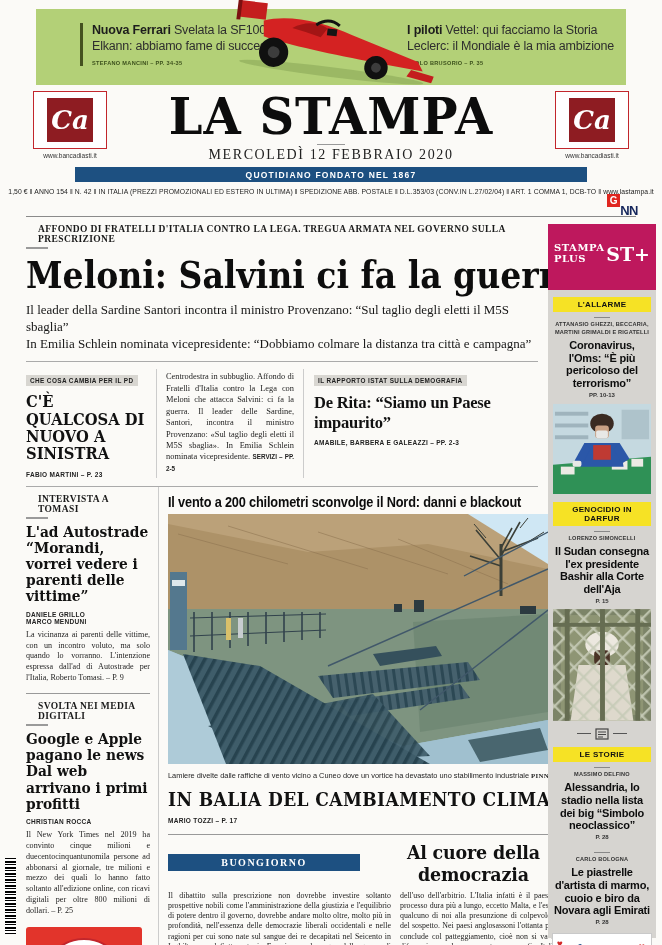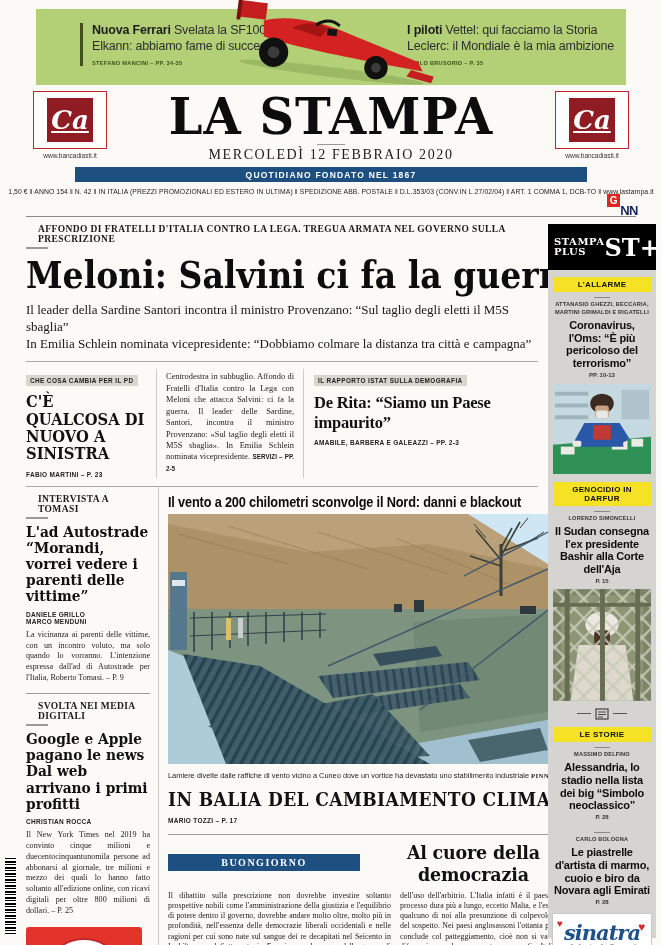--- a/index.html
+++ b/index.html
@@ -13,21 +13,21 @@
   .banner-line{font-size:12.5px;line-height:1.25;letter-spacing:-0.2px;}
   .banner-line b{font-weight:bold;color:#1d1d1d;}
   .banner-byline{margin-top:6px;font-size:5.6px;font-weight:bold;color:#3c501c;letter-spacing:.3px;}
   .car{position:absolute;left:232px;top:4px;z-index:3;transform:rotate(7deg);}
   
   .masthead{position:absolute;left:26px;top:91px;width:610px;display:flex;align-items:flex-start;}
   .adbox{width:88px;text-align:center;}
   .adframe{width:72px;height:56px;margin:0 auto;border:1px solid #c2262c;background:#fff;
            display:flex;align-items:center;justify-content:center;}
   .adinner{width:46px;height:44px;background:#8e1c22;color:#fff;display:flex;align-items:center;
-           justify-content:center;font:italic bold 26px "DejaVu Serif",serif;text-decoration:underline;}
+           justify-content:center;font:italic bold 26px "DejaVu Serif",serif;}
   .adurl{font:6.5px "Liberation Sans",sans-serif;color:#333;margin-top:3px;}
   .mast-center{flex:1;text-align:center;}
   .paper-title{font-family:"DejaVu Serif",serif;font-weight:bold;font-size:50px;line-height:52px;
                letter-spacing:1px;color:#0c0c0c;transform:scaleX(.96);transform-origin:50% 50%;white-space:nowrap;}
   .title-rule{width:28px;border-top:1px solid #999;margin:1px auto 2px;}
   .paper-date{font-size:14px;letter-spacing:1.6px;color:#222;font-weight:normal;}
   .founded{position:absolute;left:75px;top:167px;width:512px;height:15px;background:#1d5081;color:#fff;
            text-align:center;font:bold 8.5px "Liberation Sans",sans-serif;letter-spacing:1.2px;line-height:16px;}
   .priceline{position:absolute;left:0;top:188px;width:100%;text-align:center;
              font:6.8px "Liberation Sans",sans-serif;color:#222;letter-spacing:.1px;}
@@ -77,23 +77,23 @@
   .buon-chip{background:#1d5081;color:#fff;font:bold 10px "Liberation Serif",serif;letter-spacing:1.5px;
              padding:3px 0;width:192px;text-align:center;}
   .buon-title{flex:1;text-align:center;font-family:"DejaVu Serif",serif;font-weight:bold;font-size:19px;
               letter-spacing:-0.2px;transform:scaleX(.92);}
   .buon-author{font:bold 6.2px "Liberation Sans",sans-serif;color:#333;border-left:1px solid #bbb;
                padding-left:5px;width:30px;line-height:1.4;}
   .buon-body{display:flex;gap:9px;margin-top:6px;}
   .buon-body div{flex:1;font-size:7.9px;line-height:1.3;text-align:justify;color:#1b1b1b;}
   
   .sidebar{position:absolute;left:548px;top:224px;width:108px;height:714px;background:#d6d4d0;}
-  .sb-head{display:flex;align-items:center;background:#000000;color:#fff;padding:9px 6px;height:28px;}
+  .sb-head{display:flex;align-items:flex-start;background:#be185d;color:#fff;padding:19px 6px;height:28px;}
   .sb-brand{font-family:"DejaVu Serif",serif;font-weight:bold;font-size:10px;line-height:1.05;letter-spacing:.5px;}
-  .sb-logo{margin-left:auto;font-family:"DejaVu Serif",serif;font-weight:bold;font-size:24px;}
+  .sb-logo{margin-left:auto;font-family:"DejaVu Serif",serif;font-weight:bold;font-size:19px;}
   .sb-sec{padding:7px 5px 0;text-align:center;}
   .chip-y{display:block;background:#f6e225;color:#111;text-align:center;
           font:bold 8px "Liberation Sans",sans-serif;letter-spacing:.3px;padding:3px 12px;}
   .sb-dash{width:16px;border-top:1px solid #888;margin:5px auto 3px;}
   .sb-by{font:bold 5.6px "Liberation Sans",sans-serif;color:#333;letter-spacing:.2px;line-height:1.35;}
   .sb-h{font:bold 11px/1.15 "Liberation Sans",sans-serif;color:#0d0d0d;margin:3px 0 2px;letter-spacing:-0.2px;}
   .sb-p{font:bold 6px "Liberation Sans",sans-serif;color:#333;}
   .sb-photo{margin-top:5px;line-height:0;}
   .sb-div{display:flex;align-items:center;justify-content:center;gap:4px;margin:7px 0 0;}
   .sb-div .d{width:14px;border-top:1px solid #555;}

